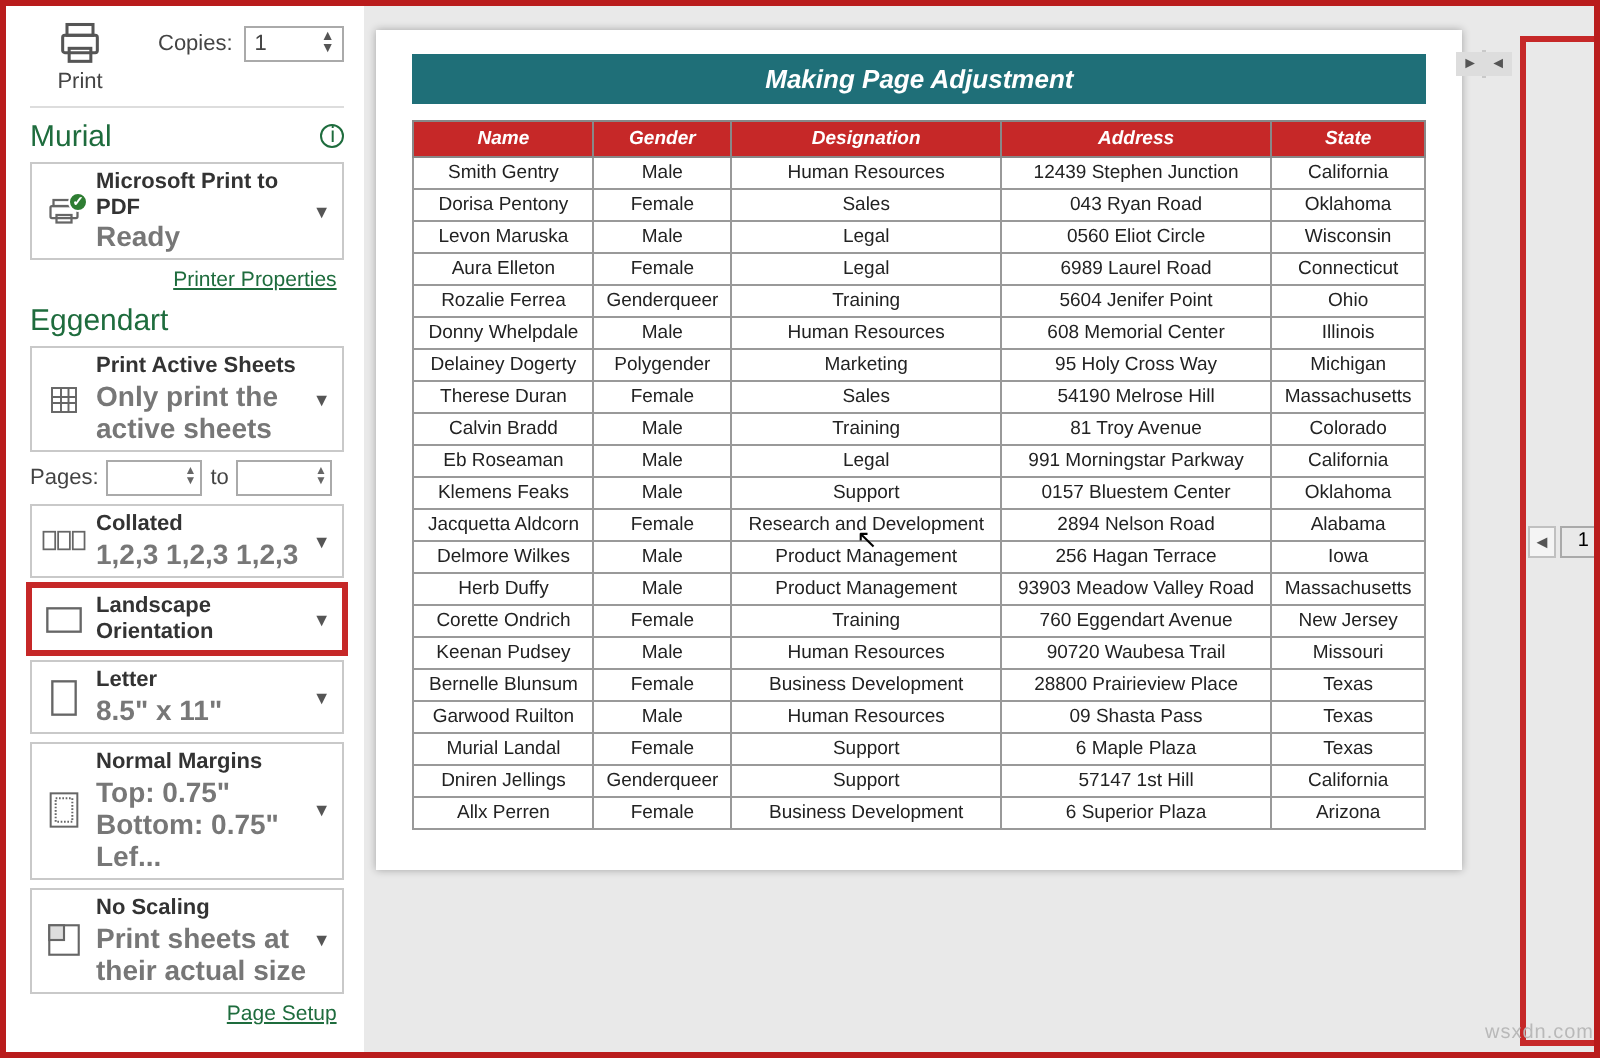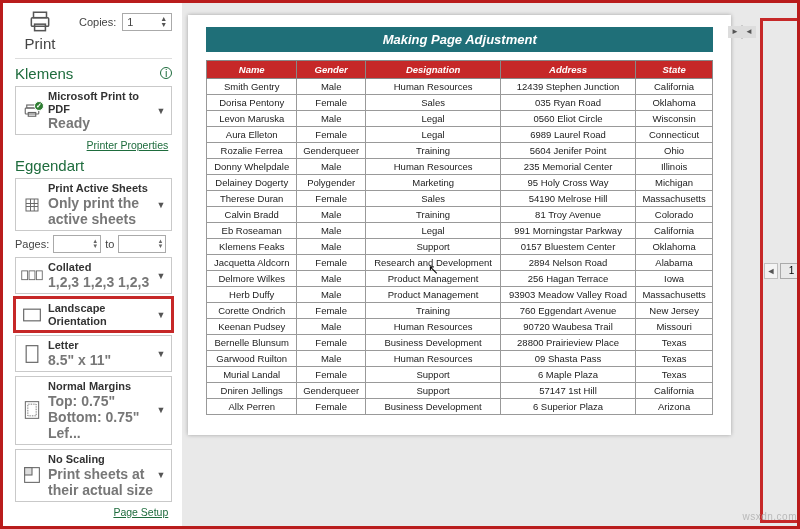--- a/index.html
+++ b/index.html
@@ -2,21 +2,21 @@
 <html><head>
 <meta charset="utf-8">
 <style>
   * { box-sizing: border-box; margin: 0; padding: 0; }
   body { font-family: "Segoe UI", Arial, sans-serif; font-size: 11px; background: #fff; width: 800px; height: 529px; overflow: hidden; border: 3px solid #b91c1c; position: relative; }
   .container { display: flex; height: 100%; }
   .sidebar { width: 205px; padding: 6px 10px 6px 12px; background: #fff; }
   .print-box { text-align: center; margin-bottom: 6px; display:flex; align-items:flex-start; }
   .print-btn { width: 50px; text-align:center; }
   .print-btn svg { display:block; margin:0 auto; }
-  .print-btn .lbl { font-size: 15px; color: #444; }
+  .print-btn .lbl { font-size: 11px; color: #444; }
   .copies { display:flex; align-items:center; gap:6px; font-size:11px; color:#444; margin-left:14px; margin-top:4px;}
   .spinner { width:50px; height:18px; border:1px solid #aaa; display:flex; align-items:center; padding:0 4px; justify-content:space-between; background:#fff;}
   .spinner .arrows { display:flex; flex-direction:column; line-height:6px; font-size:7px; color:#555;}
   hr.sep { border:none; border-top:1px solid #ddd; margin:4px 0;}
   .section-h { color:#1e6c3d; font-size:15px; font-weight:400; margin:6px 0 4px; }
   .opt-row { display:flex; align-items:center; border:1px solid #c9c9c9; background:#fff; padding:3px 4px; margin-bottom:4px; min-height:30px; position:relative;font-weight:bold;}
   .opt-row.highlight { outline:3px solid #c62828; outline-offset:-1px; }
   .opt-icon { width:24px; height:22px; display:flex; align-items:center; justify-content:center; flex-shrink:0; margin-right:4px;}
   .opt-text { flex:1; line-height:1.15; }
   .opt-text .t1 { font-size:11px; color:#333; }
@@ -64,21 +64,21 @@
         <span>Copies:</span>
         <div class="spinner">
           <span>1</span>
           <span class="arrows">▲<br>▼</span>
         </div>
       </div>
     </div>
     <hr class="sep">
 
     <div class="section-h">
-      <span>Klemens</span>
+      <span>Murial</span>
       <span class="info-i">i</span>
     </div>
     <div class="opt-row" style="position:relative;">
       <div class="opt-icon">
         <svg width="20" height="18" viewBox="0 0 24 24" fill="none" stroke="#666" stroke-width="1.5">
             <rect x="5" y="4" width="14" height="4"></rect>
             <rect x="3" y="8" width="18" height="8" rx="1"></rect>
             <rect x="7" y="14" width="10" height="5"></rect>
           </svg>
       </div>
@@ -212,21 +212,21 @@
               <td>Smith Gentry</td>
               <td>Male</td>
               <td>Human Resources</td>
               <td>12439 Stephen Junction</td>
               <td>California</td>
             </tr>
             <tr>
               <td>Dorisa Pentony</td>
               <td>Female</td>
               <td>Sales</td>
-              <td>035 Ryan Road</td>
+              <td>043 Ryan Road</td>
               <td>Oklahoma</td>
             </tr>
             <tr>
               <td>Levon Maruska</td>
               <td>Male</td>
               <td>Legal</td>
               <td>0560 Eliot Circle</td>
               <td>Wisconsin</td>
             </tr>
             <tr>
@@ -240,21 +240,21 @@
               <td>Rozalie Ferrea</td>
               <td>Genderqueer</td>
               <td>Training</td>
               <td>5604 Jenifer Point</td>
               <td>Ohio</td>
             </tr>
             <tr>
               <td>Donny Whelpdale</td>
               <td>Male</td>
               <td>Human Resources</td>
-              <td>235 Memorial Center</td>
+              <td>608 Memorial Center</td>
               <td>Illinois</td>
             </tr>
             <tr>
               <td>Delainey Dogerty</td>
               <td>Polygender</td>
               <td>Marketing</td>
               <td>95 Holy Cross Way</td>
               <td>Michigan</td>
             </tr>
             <tr>

